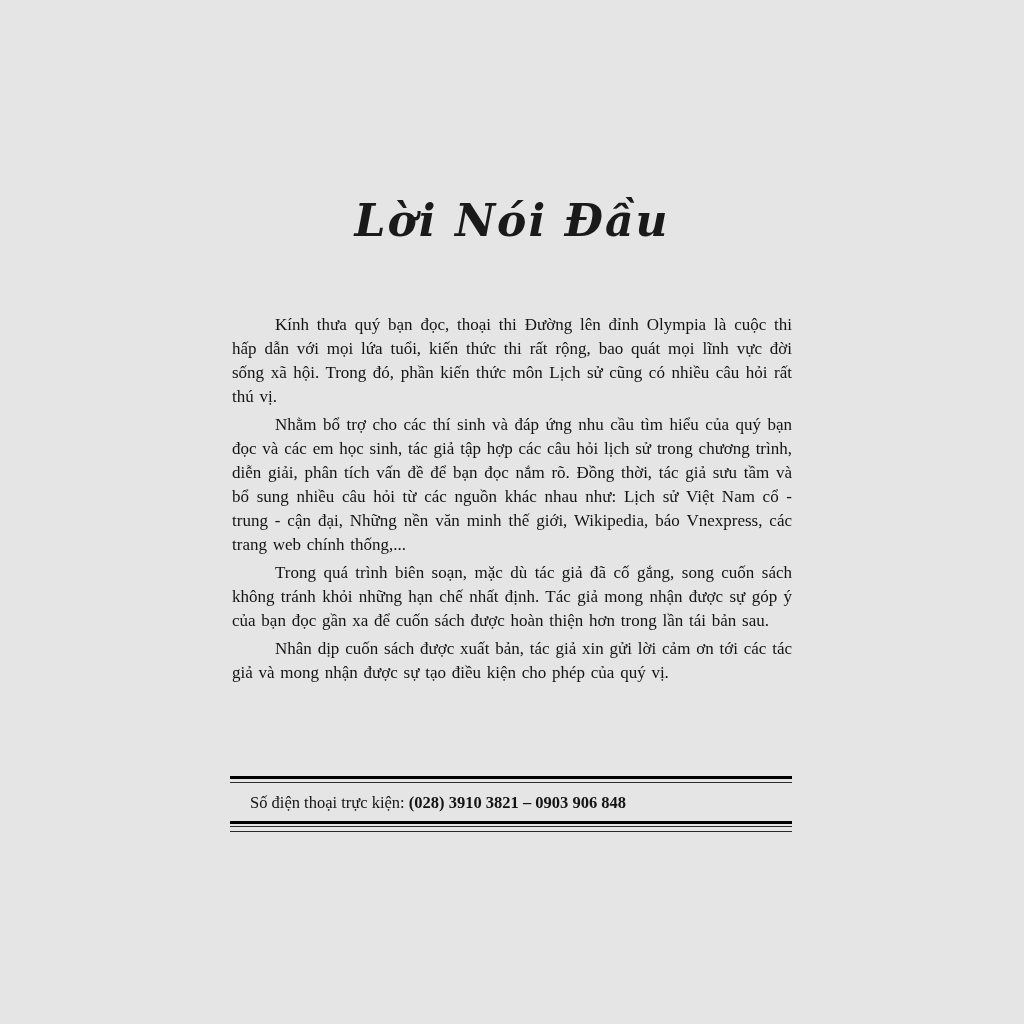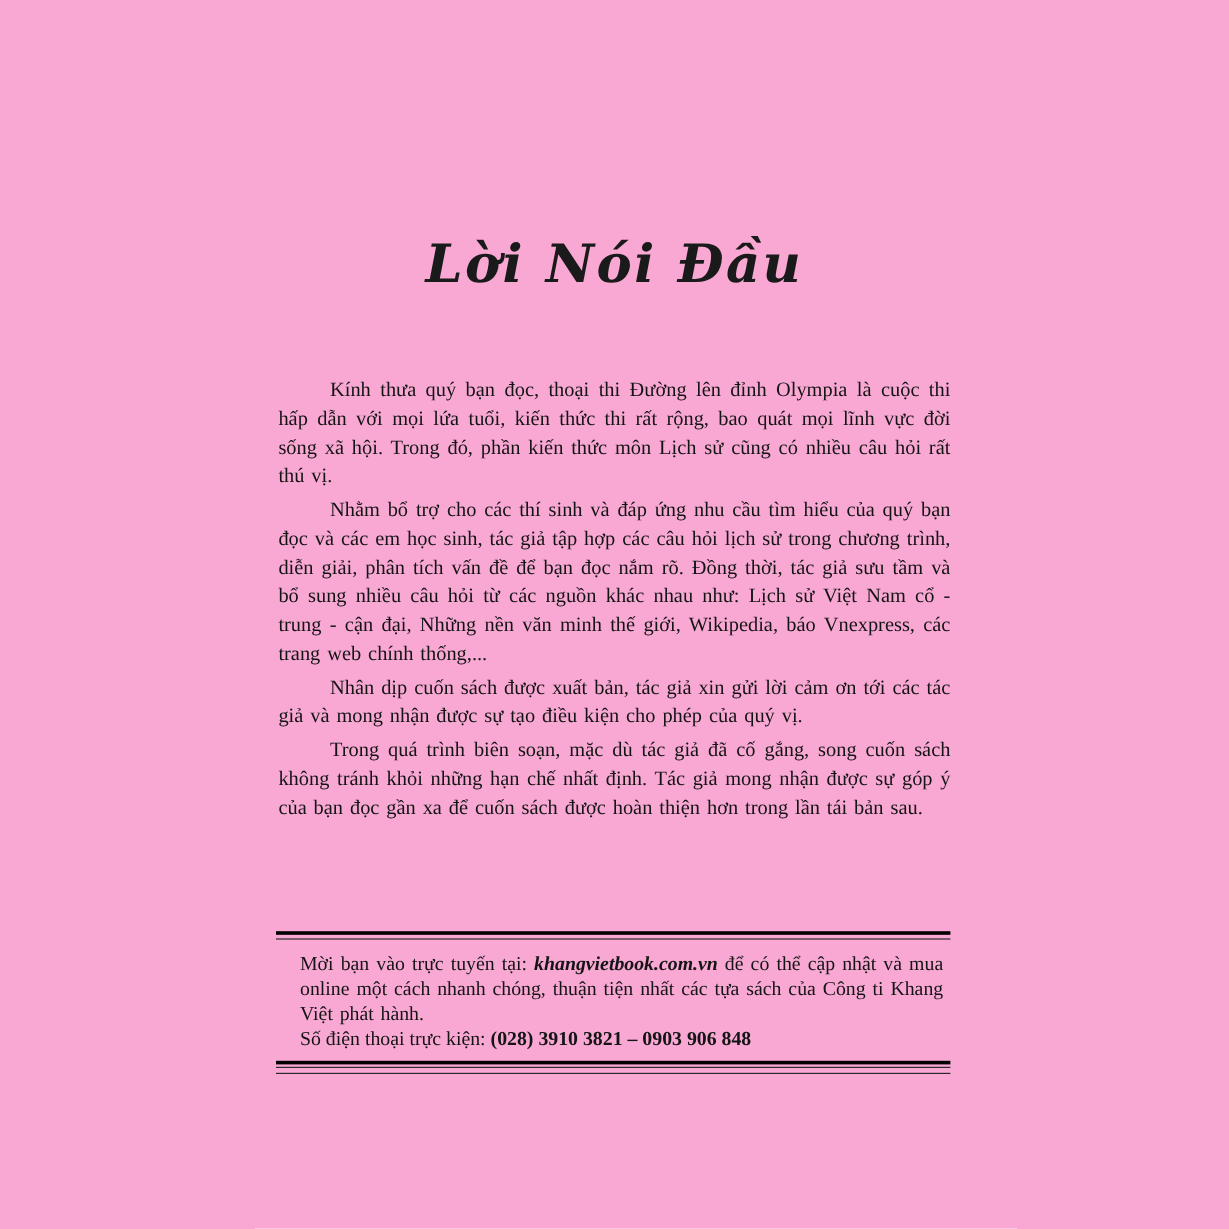--- a/index.html
+++ b/index.html
@@ -4,21 +4,21 @@
 <style>
   html, body {
     margin: 0;
     padding: 0;
     background: #ffffff;
   }
   .page {
     position: relative;
     width: 1024px;
     height: 1024px;
-    background: #f9a8d4;
+    background: #e5e5e5;
     font-family: "Liberation Serif", serif;
     color: #141414;
     overflow: hidden;
   }
   .title {
     position: absolute;
     top: 192px;
     left: 232px;
     width: 560px;
     margin: 0;
@@ -80,32 +80,31 @@
 </head>
 <body>
 
 <div class="page">
 
   <h1 class="title">Lời Nói Đầu</h1>
 
   <div class="content">
     <p class="para"><span>Kính thưa quý bạn đọc, thoại thi </span><span class="seg-italic">Đường lên đỉnh Olympia</span><span> là cuộc thi hấp dẫn với mọi lứa tuổi, kiến thức thi rất rộng, bao quát mọi lĩnh vực đời sống xã hội. Trong đó, phần kiến thức môn Lịch sử cũng có nhiều câu hỏi rất thú vị.</span></p>
     <p class="para"><span>Nhằm bổ trợ cho các thí sinh và đáp ứng nhu cầu tìm hiểu của quý bạn đọc và các em học sinh, tác giả tập hợp các câu hỏi lịch sử trong chương trình, diễn giải, phân tích vấn đề để bạn đọc nắm rõ. Đồng thời, tác giả sưu tầm và bổ sung nhiều câu hỏi từ các nguồn khác nhau như: </span><span class="seg-italic">Lịch sử Việt Nam cổ - trung - cận đại, Những nền văn minh thế giới, Wikipedia, báo Vnexpress</span><span>, các trang web chính thống,...</span></p>
+    <p class="para"><span>Trong quá trình biên soạn, mặc dù tác giả đã cố gắng, song cuốn sách không tránh khỏi những hạn chế nhất định. Tác giả mong nhận được sự góp ý của bạn đọc gần xa để cuốn sách được hoàn thiện hơn trong lần tái bản sau.</span></p>
     <p class="para"><span>Nhân dịp cuốn sách được xuất bản, tác giả xin gửi lời cảm ơn tới các tác giả và mong nhận được sự tạo điều kiện cho phép của quý vị.</span></p>
-    <p class="para"><span>Trong quá trình biên soạn, mặc dù tác giả đã cố gắng, song cuốn sách không tránh khỏi những hạn chế nhất định. Tác giả mong nhận được sự góp ý của bạn đọc gần xa để cuốn sách được hoàn thiện hơn trong lần tái bản sau.</span></p>
   </div>
 
   <div class="footer">
     <div class="rule-group top">
       <div class="rule thick"></div>
       <div class="rule thin"></div>
     </div>
 
     <div class="footer-text">
-      <p class="footer-promo"><span>Mời bạn vào trực tuyến tại: </span><span class="seg-bold-italic">khangvietbook.com.vn</span><span> để có thể cập nhật và mua online một cách nhanh chóng, thuận tiện nhất các tựa sách của Công ti Khang Việt phát hành.</span></p>
       <p class="footer-phone"><span>Số điện thoại trực kiện: </span><span class="seg-bold">(028) 3910 3821 – 0903 906 848</span></p>
     </div>
 
     <div class="rule-group bottom">
       <div class="rule thick"></div>
       <div class="rule thin"></div>
       <div class="rule thin spaced"></div>
     </div>
   </div>
 

